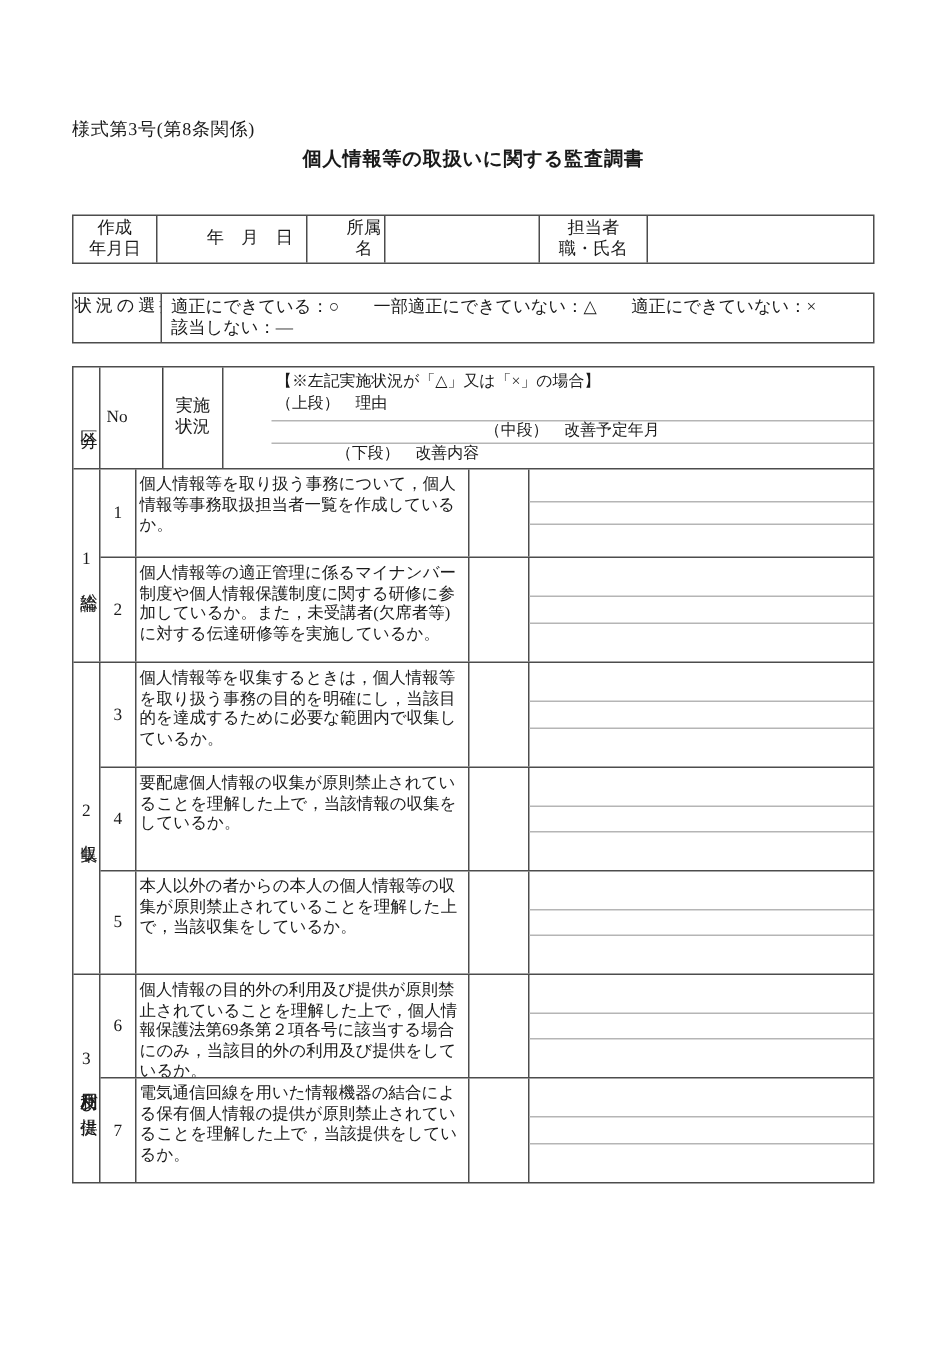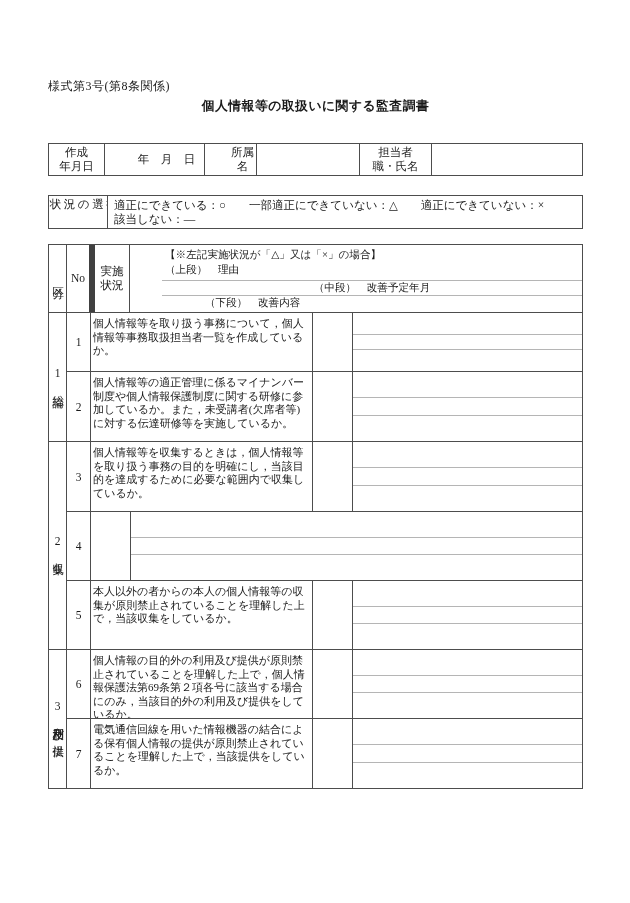--- a/index.html
+++ b/index.html
@@ -74,21 +74,21 @@
   
   .audit-table {
     margin-top: 15px;
     border: 1px solid #4d4d4d;
     width: 535px;
   }
   .a-hdr { display: flex; height: 68px; border-bottom: 1px solid #4d4d4d; }
   .col-cat    { width: 17px; }
   .col-no     { width: 23px; border-left: 1px solid #4d4d4d; }
   .col-item   { width: 222px; border-left: 1px solid #4d4d4d; }
-  .col-status { width: 40px; border-left: 6px solid #404040; }
+  .col-status { width: 40px; border-left: 1px solid #404040; margin-left: 19px; }
   .col-rem    { flex: 1; border-left: 1px solid #4d4d4d; }
   .hc {
     display: flex; align-items: center; justify-content: center;
     font-size: 11.5px; line-height: 13.5px; text-align: center;
     overflow: hidden;
   }
   .vtext {
     writing-mode: vertical-rl;
     text-orientation: upright;
     letter-spacing: 1px;
@@ -246,20 +246,21 @@
           <div class="r-item">個人情報等を収集するときは，個人情報等を取り扱う事務の目的を明確にし，当該目的を達成するために必要な範囲内で収集しているか。</div>
           <div class="r-status"></div>
           <div class="r-rem">
             <div class="ru"></div>
             <div class="rm"></div>
             <div class="rl"></div>
           </div>
         </div>
         <div class="a-row" style="height:69px">
           <div class="r-no">4</div>
+          <div class="r-item">要配慮個人情報の収集が原則禁止されていることを理解した上で，当該情報の収集をしているか。</div>
           <div class="r-status"></div>
           <div class="r-rem">
             <div class="ru"></div>
             <div class="rm"></div>
             <div class="rl"></div>
           </div>
         </div>
         <div class="a-row" style="height:69px">
           <div class="r-no">5</div>
           <div class="r-item">本人以外の者からの本人の個人情報等の収集が原則禁止されていることを理解した上で，当該収集をしているか。</div>

